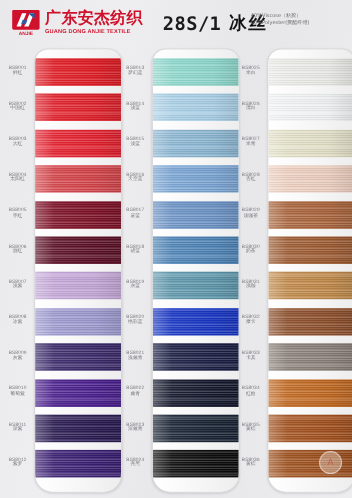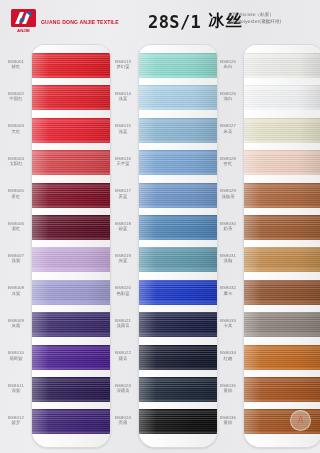--- a/index.html
+++ b/index.html
@@ -76,20 +76,21 @@
       <svg width="26" height="24" viewBox="0 0 26 24">
         <rect x="0" y="0" width="25" height="18" rx="1.5" fill="#d0112b"></rect>
         <path d="M4 15 L9 3 L13 3 L8 15 Z" fill="#ffffff"></path>
         <path d="M11 15 L16 3 L20 3 L15 15 Z" fill="#ffffff"></path>
         <path d="M14.5 3 L20.5 3 L20.5 8 Z" fill="#1f5fa8"></path>
         <path d="M9.5 9 L14 9 L12.5 13 L8 13 Z" fill="#1f5fa8" opacity=".85"></path>
         <text x="12.5" y="23" font-size="4.4" font-weight="bold" fill="#d0112b" text-anchor="middle" font-family="Liberation Sans, sans-serif">ANJIE</text>
       </svg>
     </div>
     <div class="logo-text">
+      <div class="logo-cn">广东安杰纺织</div>
       <div class="logo-en">GUANG DONG ANJIE TEXTILE</div>
     </div>
   </div>
 
   <div class="spec">
     <span class="spec-count">28S/1</span>
     <span class="spec-name">冰丝</span>
   </div>
 
   <div class="comp">

